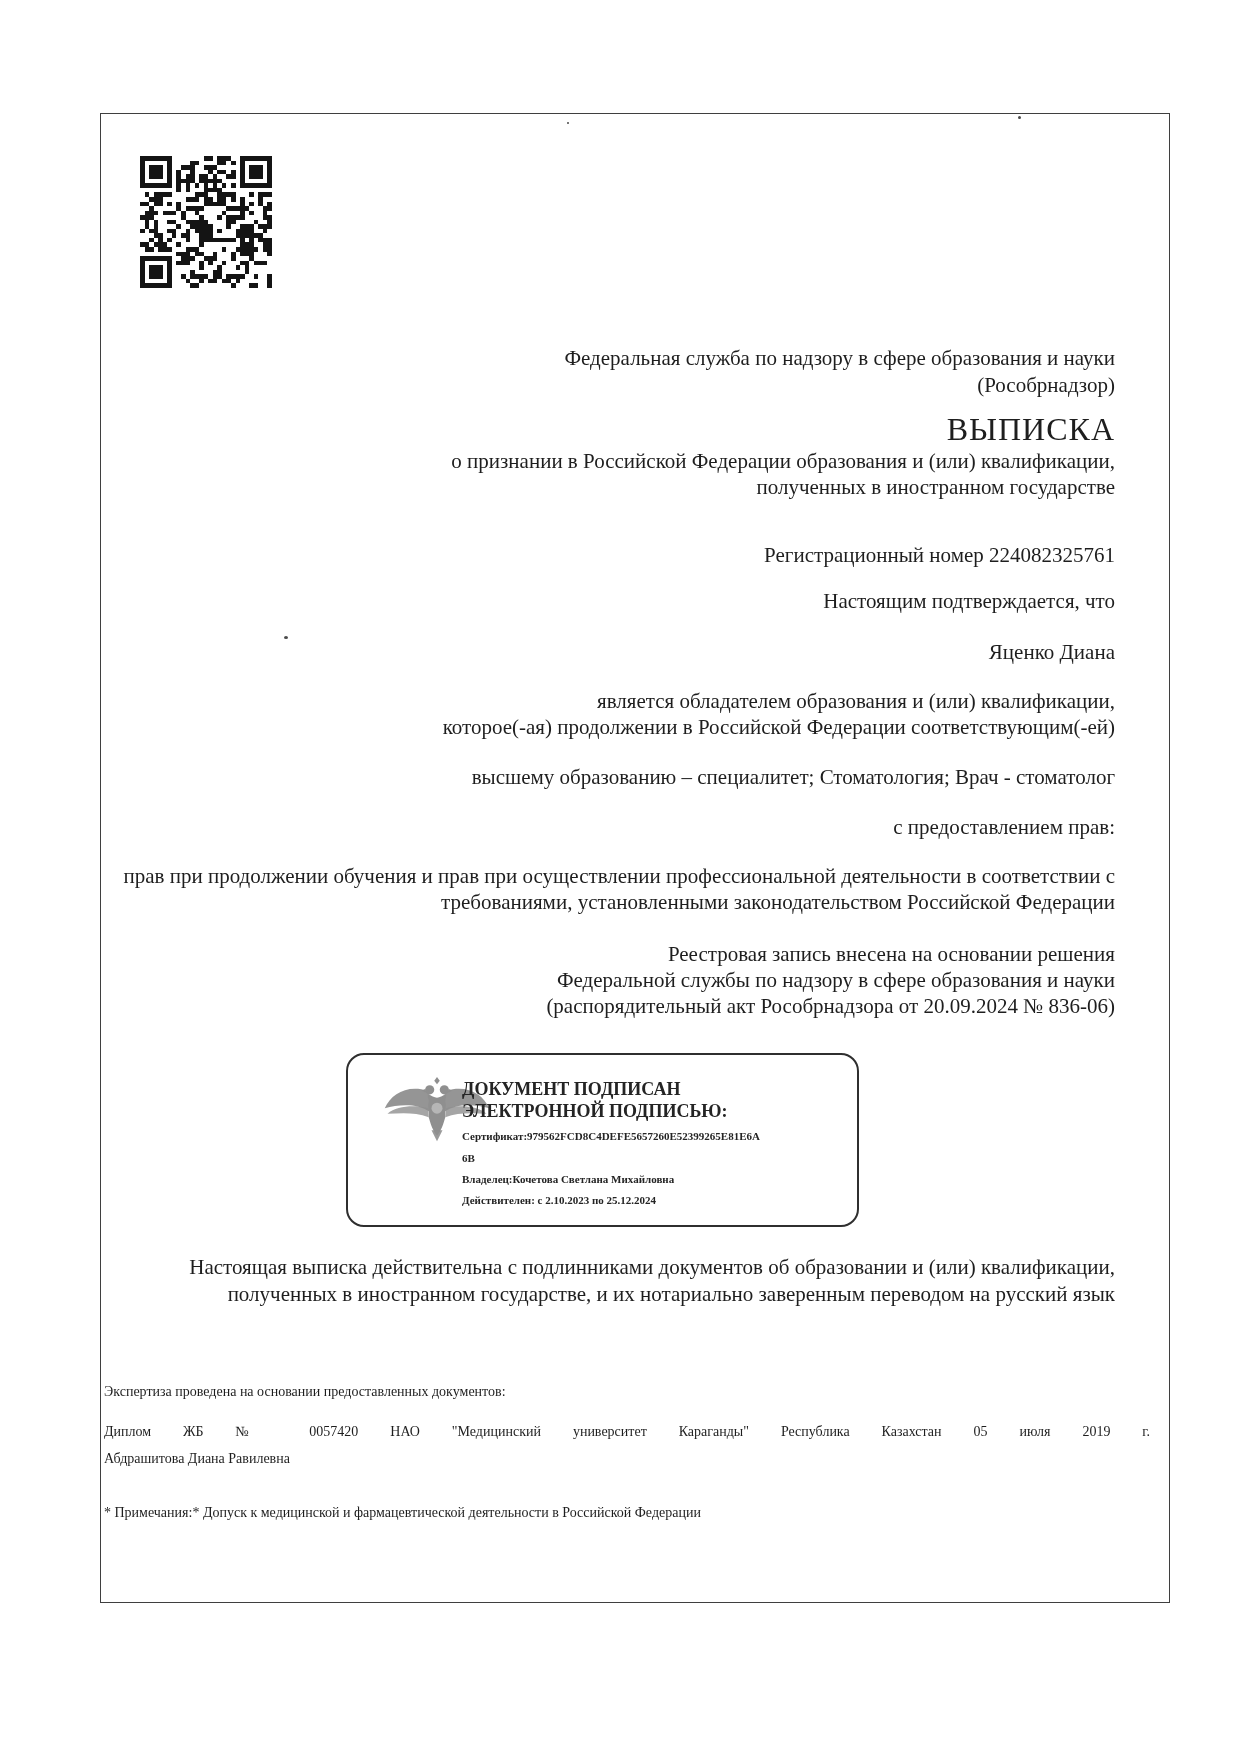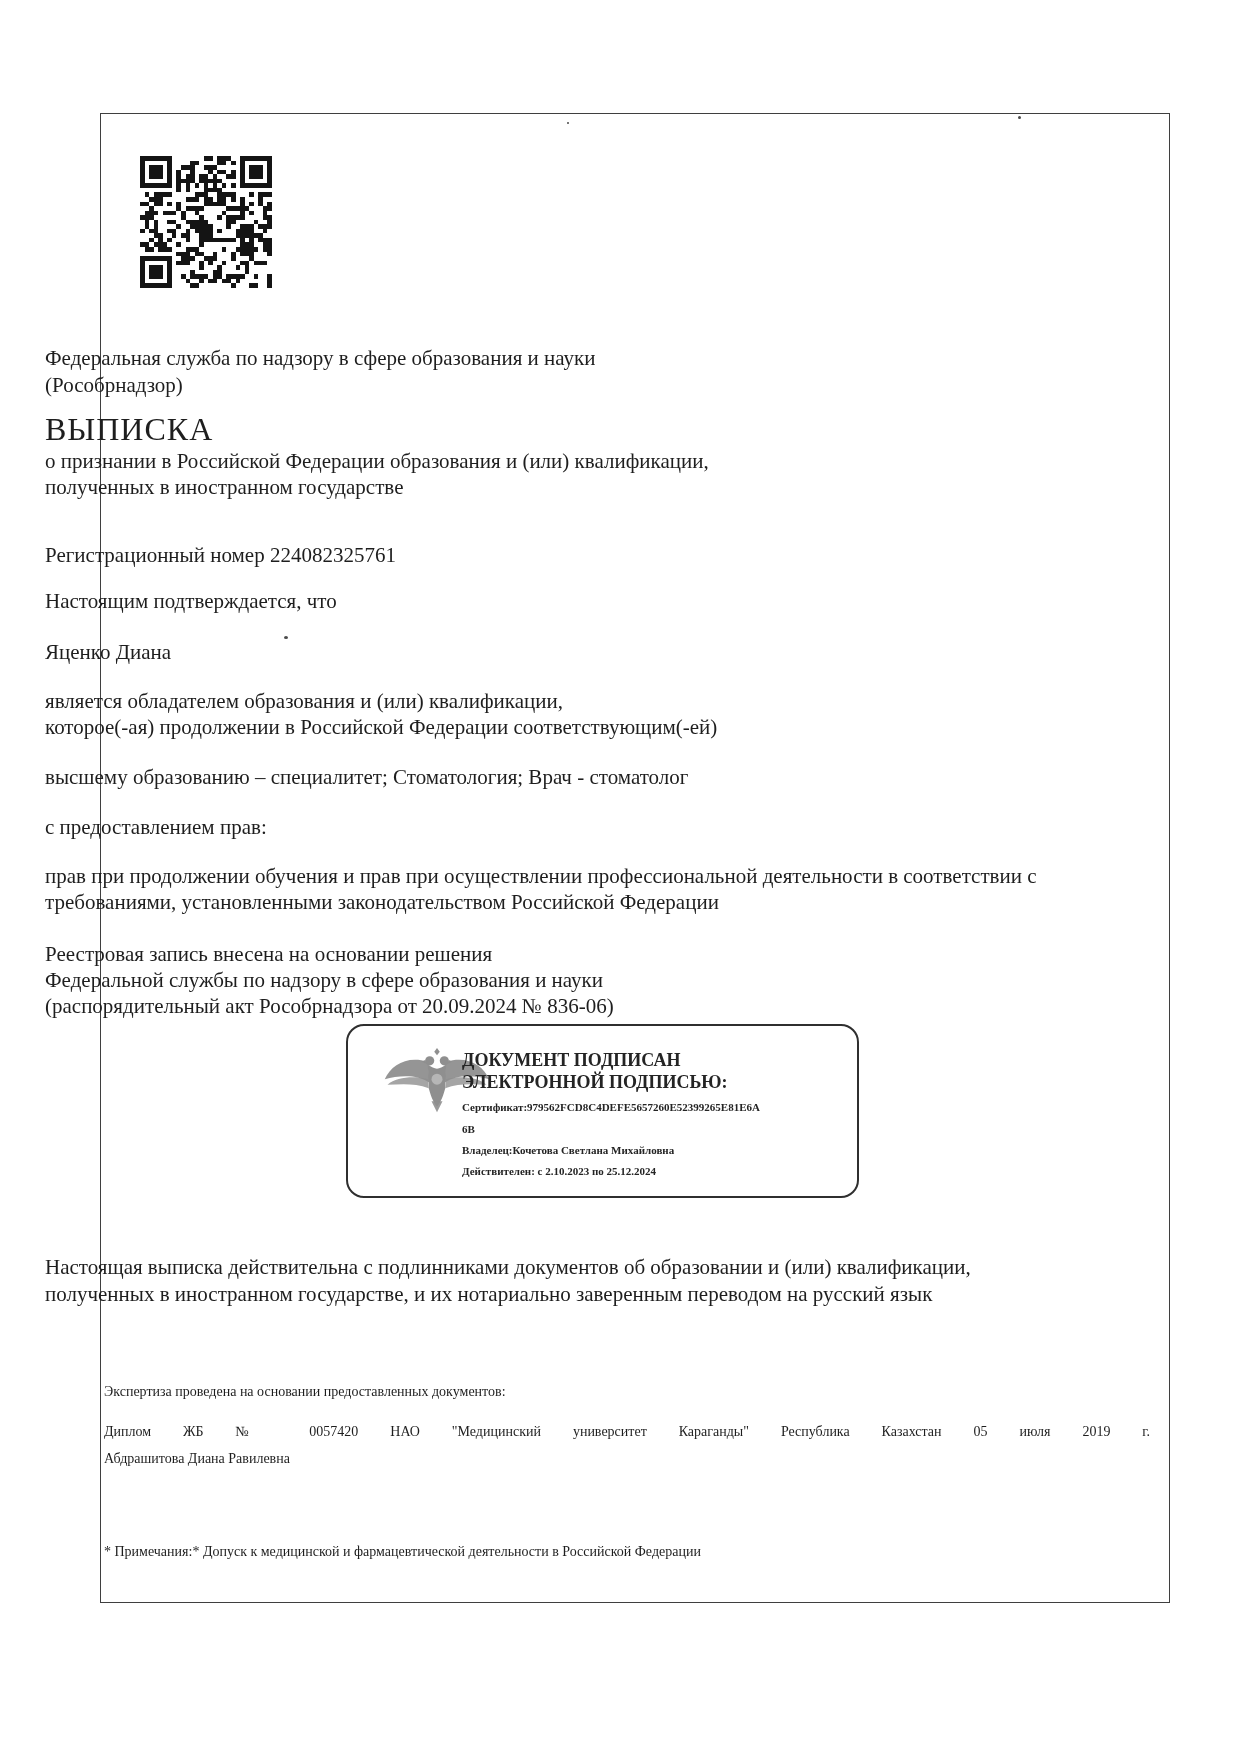--- a/index.html
+++ b/index.html
@@ -6,31 +6,31 @@
   .page {
     position:relative; width:1242px; height:1755px; background:#ffffff;
     font-family:"Liberation Serif", serif; color:#1e1e1e; overflow:hidden;
   }
   .frame {
     position:absolute; left:100px; top:113px; width:1068px; height:1488px;
     border:1.5px solid #3f3f3f; background:transparent;
   }
   .qr { position:absolute; left:140px; top:152px; width:132px; height:140px; }
   .cline {
-    position:absolute; left:45px; width:1070px; text-align:left;
+    position:absolute; left:45px; width:1070px; text-align:right;
     font-size:21px; line-height:26px; white-space:nowrap;
   }
   .lline {
     position:absolute; left:104px; width:1046px; text-align:left;
     font-size:14px; line-height:26px; white-space:nowrap;
   }
   .justline { white-space:normal; text-align:justify; text-align-last:justify; }
   .doc-title { font-size:32px; letter-spacing:1px; }
   .sigbox {
-    position:absolute; left:346px; top:1024px; width:509px; height:170px;
+    position:absolute; left:346px; top:1053px; width:509px; height:170px;
     border:2px solid #2f2f2f; border-radius:18px; background:#ffffff;
   }
   .sigbox .emblem { position:absolute; left:34px; top:22px; width:110px; height:66px; }
   .sig-line { position:absolute; left:114px; font-size:11px; line-height:21px; white-space:nowrap; color:#242424;font-weight:bold; }
   .sig-bold { font-weight:bold; font-size:18px; }
   .dot { position:absolute; background:#4a4a4a; border-radius:50%; }
 </style>
 </head>
 <body>
 
@@ -503,15 +503,15 @@
     <div class="sig-line" style="top:135px;">Действителен: с 2.10.2023 по 25.12.2024</div>
   </div>
 
   <div class="cline" style="top:1254px;">Настоящая выписка действительна с подлинниками документов об образовании и (или) квалификации,</div>
   <div class="cline" style="top:1281px;">полученных в иностранном государстве, и их нотариально заверенным переводом на русский язык</div>
 
   <div class="lline" style="top:1379px;">Экспертиза проведена на основании предоставленных документов:</div>
   <div class="lline justline" style="top:1419px;">Диплом ЖБ № 0057420 НАО "Медицинский университет Караганды" Республика Казахстан 05 июля 2019 г.</div>
   <div class="lline" style="top:1446px;">Абдрашитова Диана Равилевна</div>
 
-  <div class="lline" style="top:1539px;">* Примечания:* Допуск к медицинской и фармацевтической деятельности в Российской Федерации</div>
+  <div class="lline" style="top:1500px;">* Примечания:* Допуск к медицинской и фармацевтической деятельности в Российской Федерации</div>
 
 </div>
 
 </body></html>

